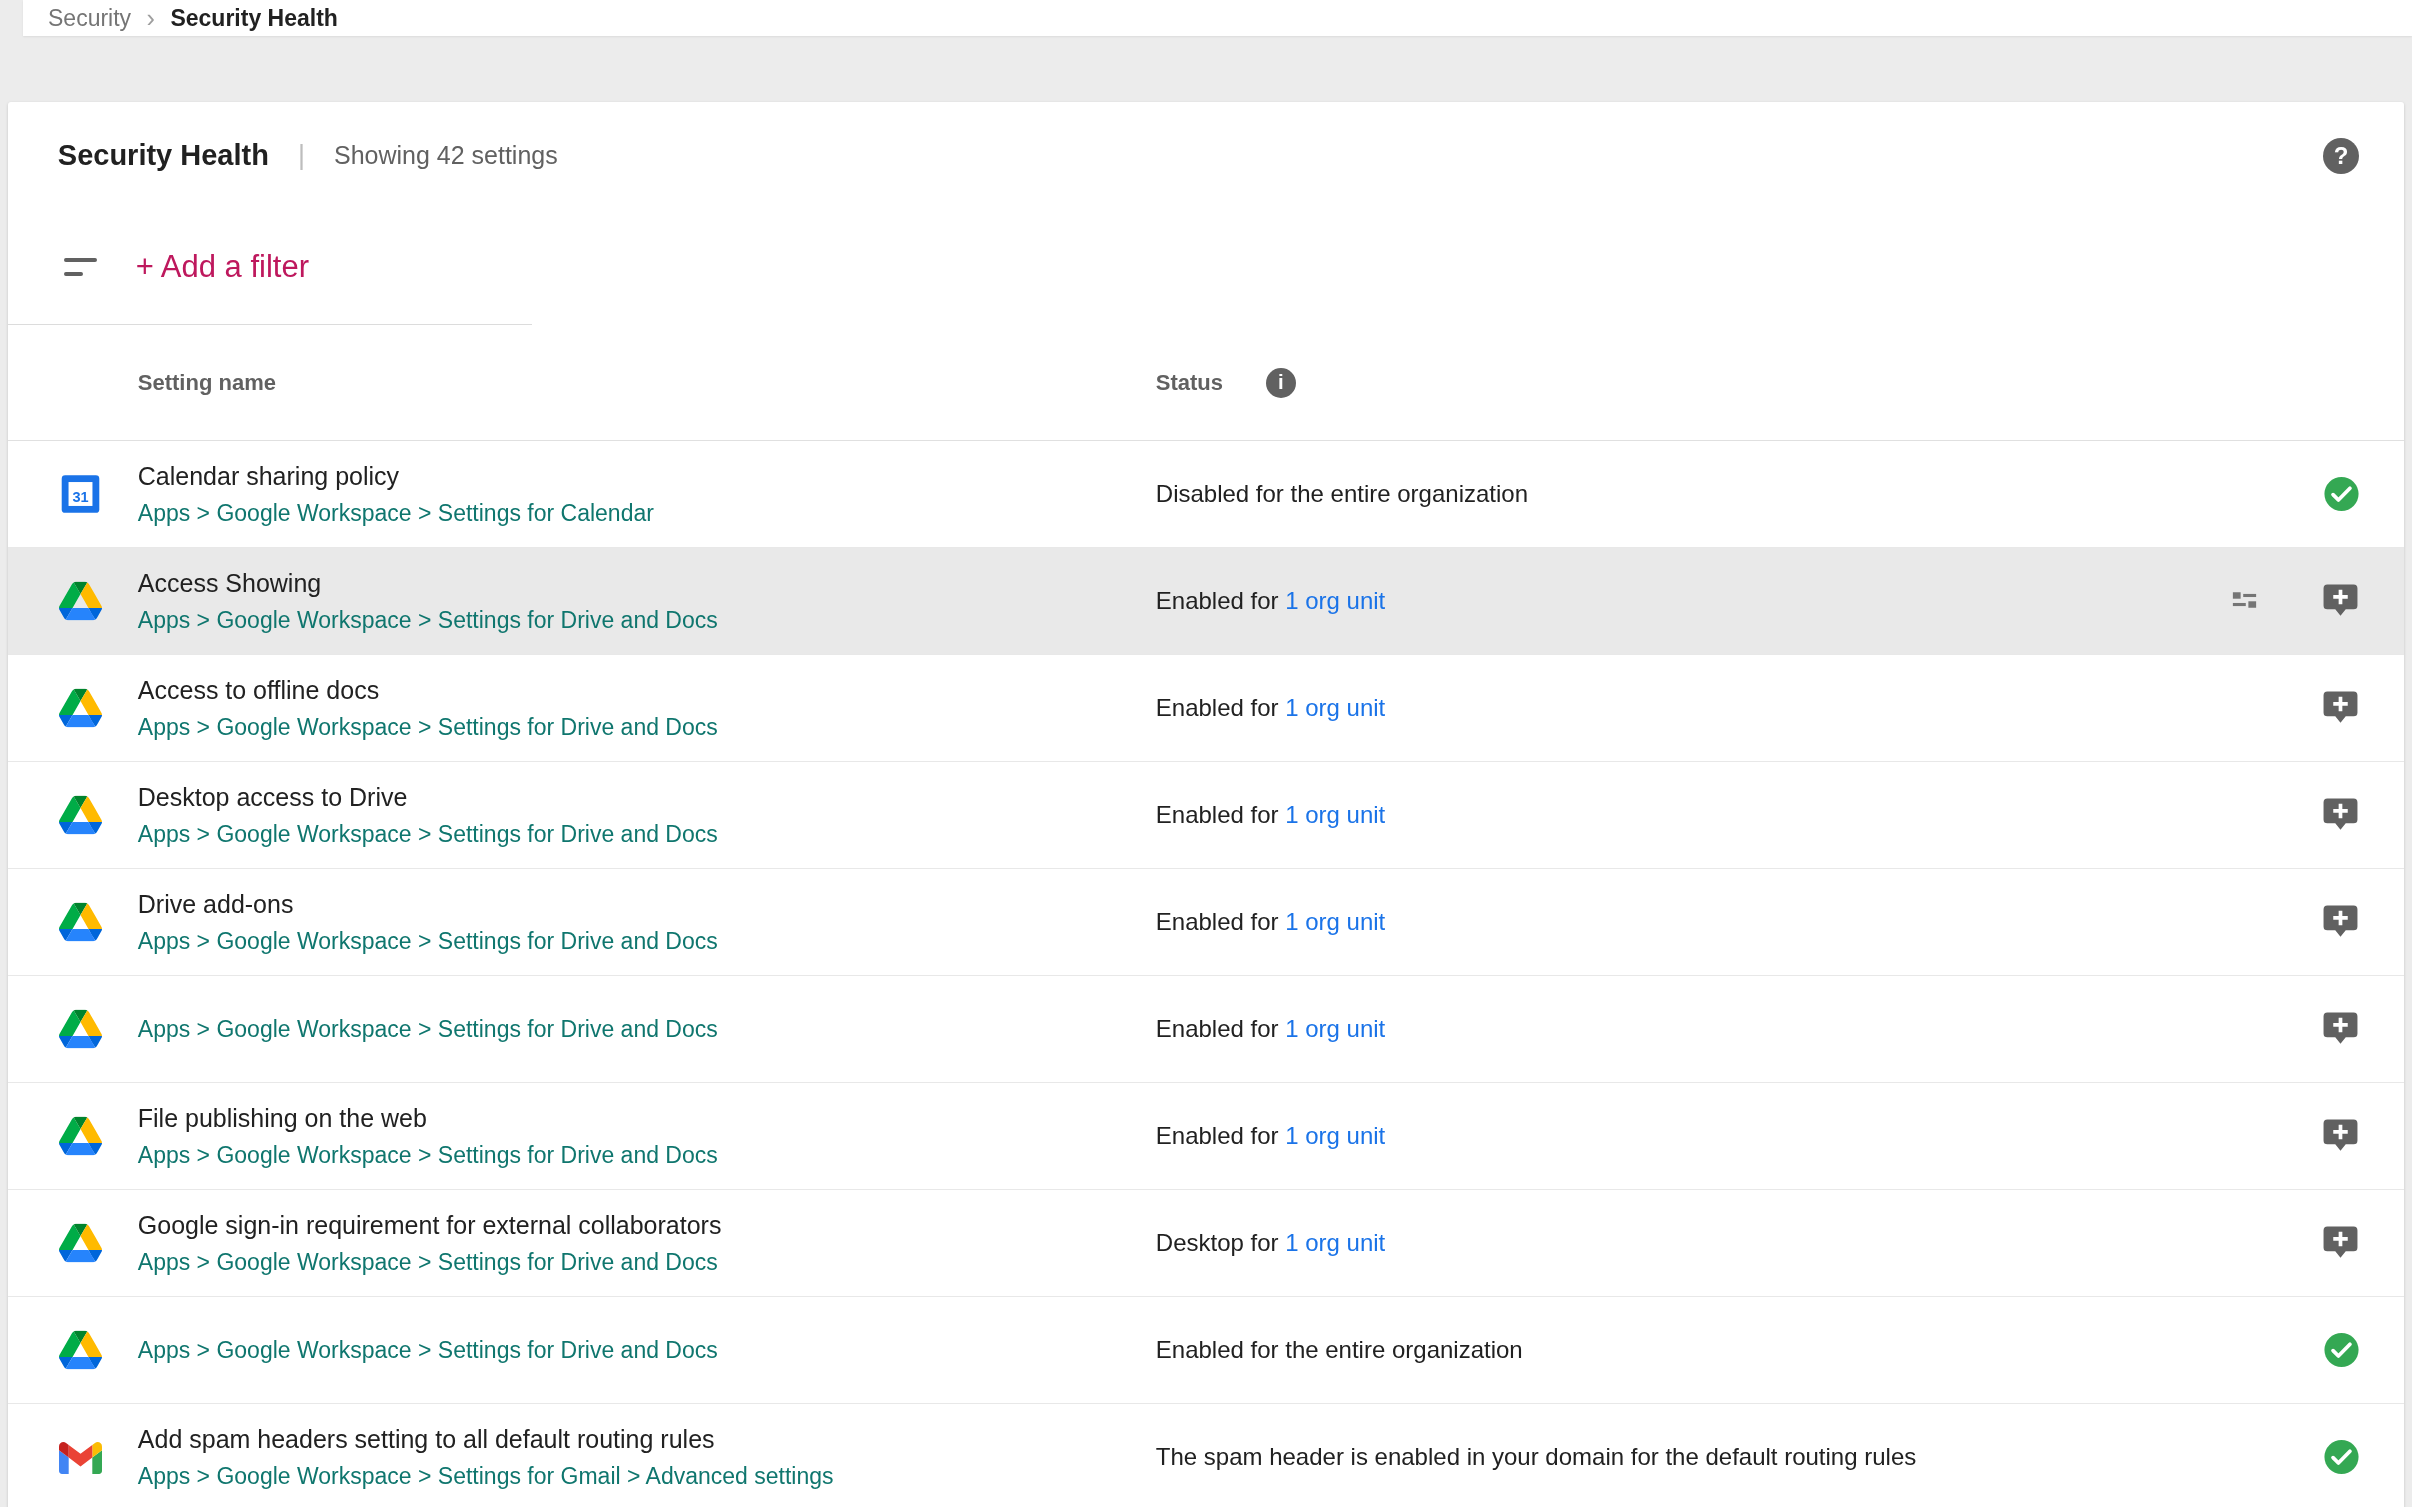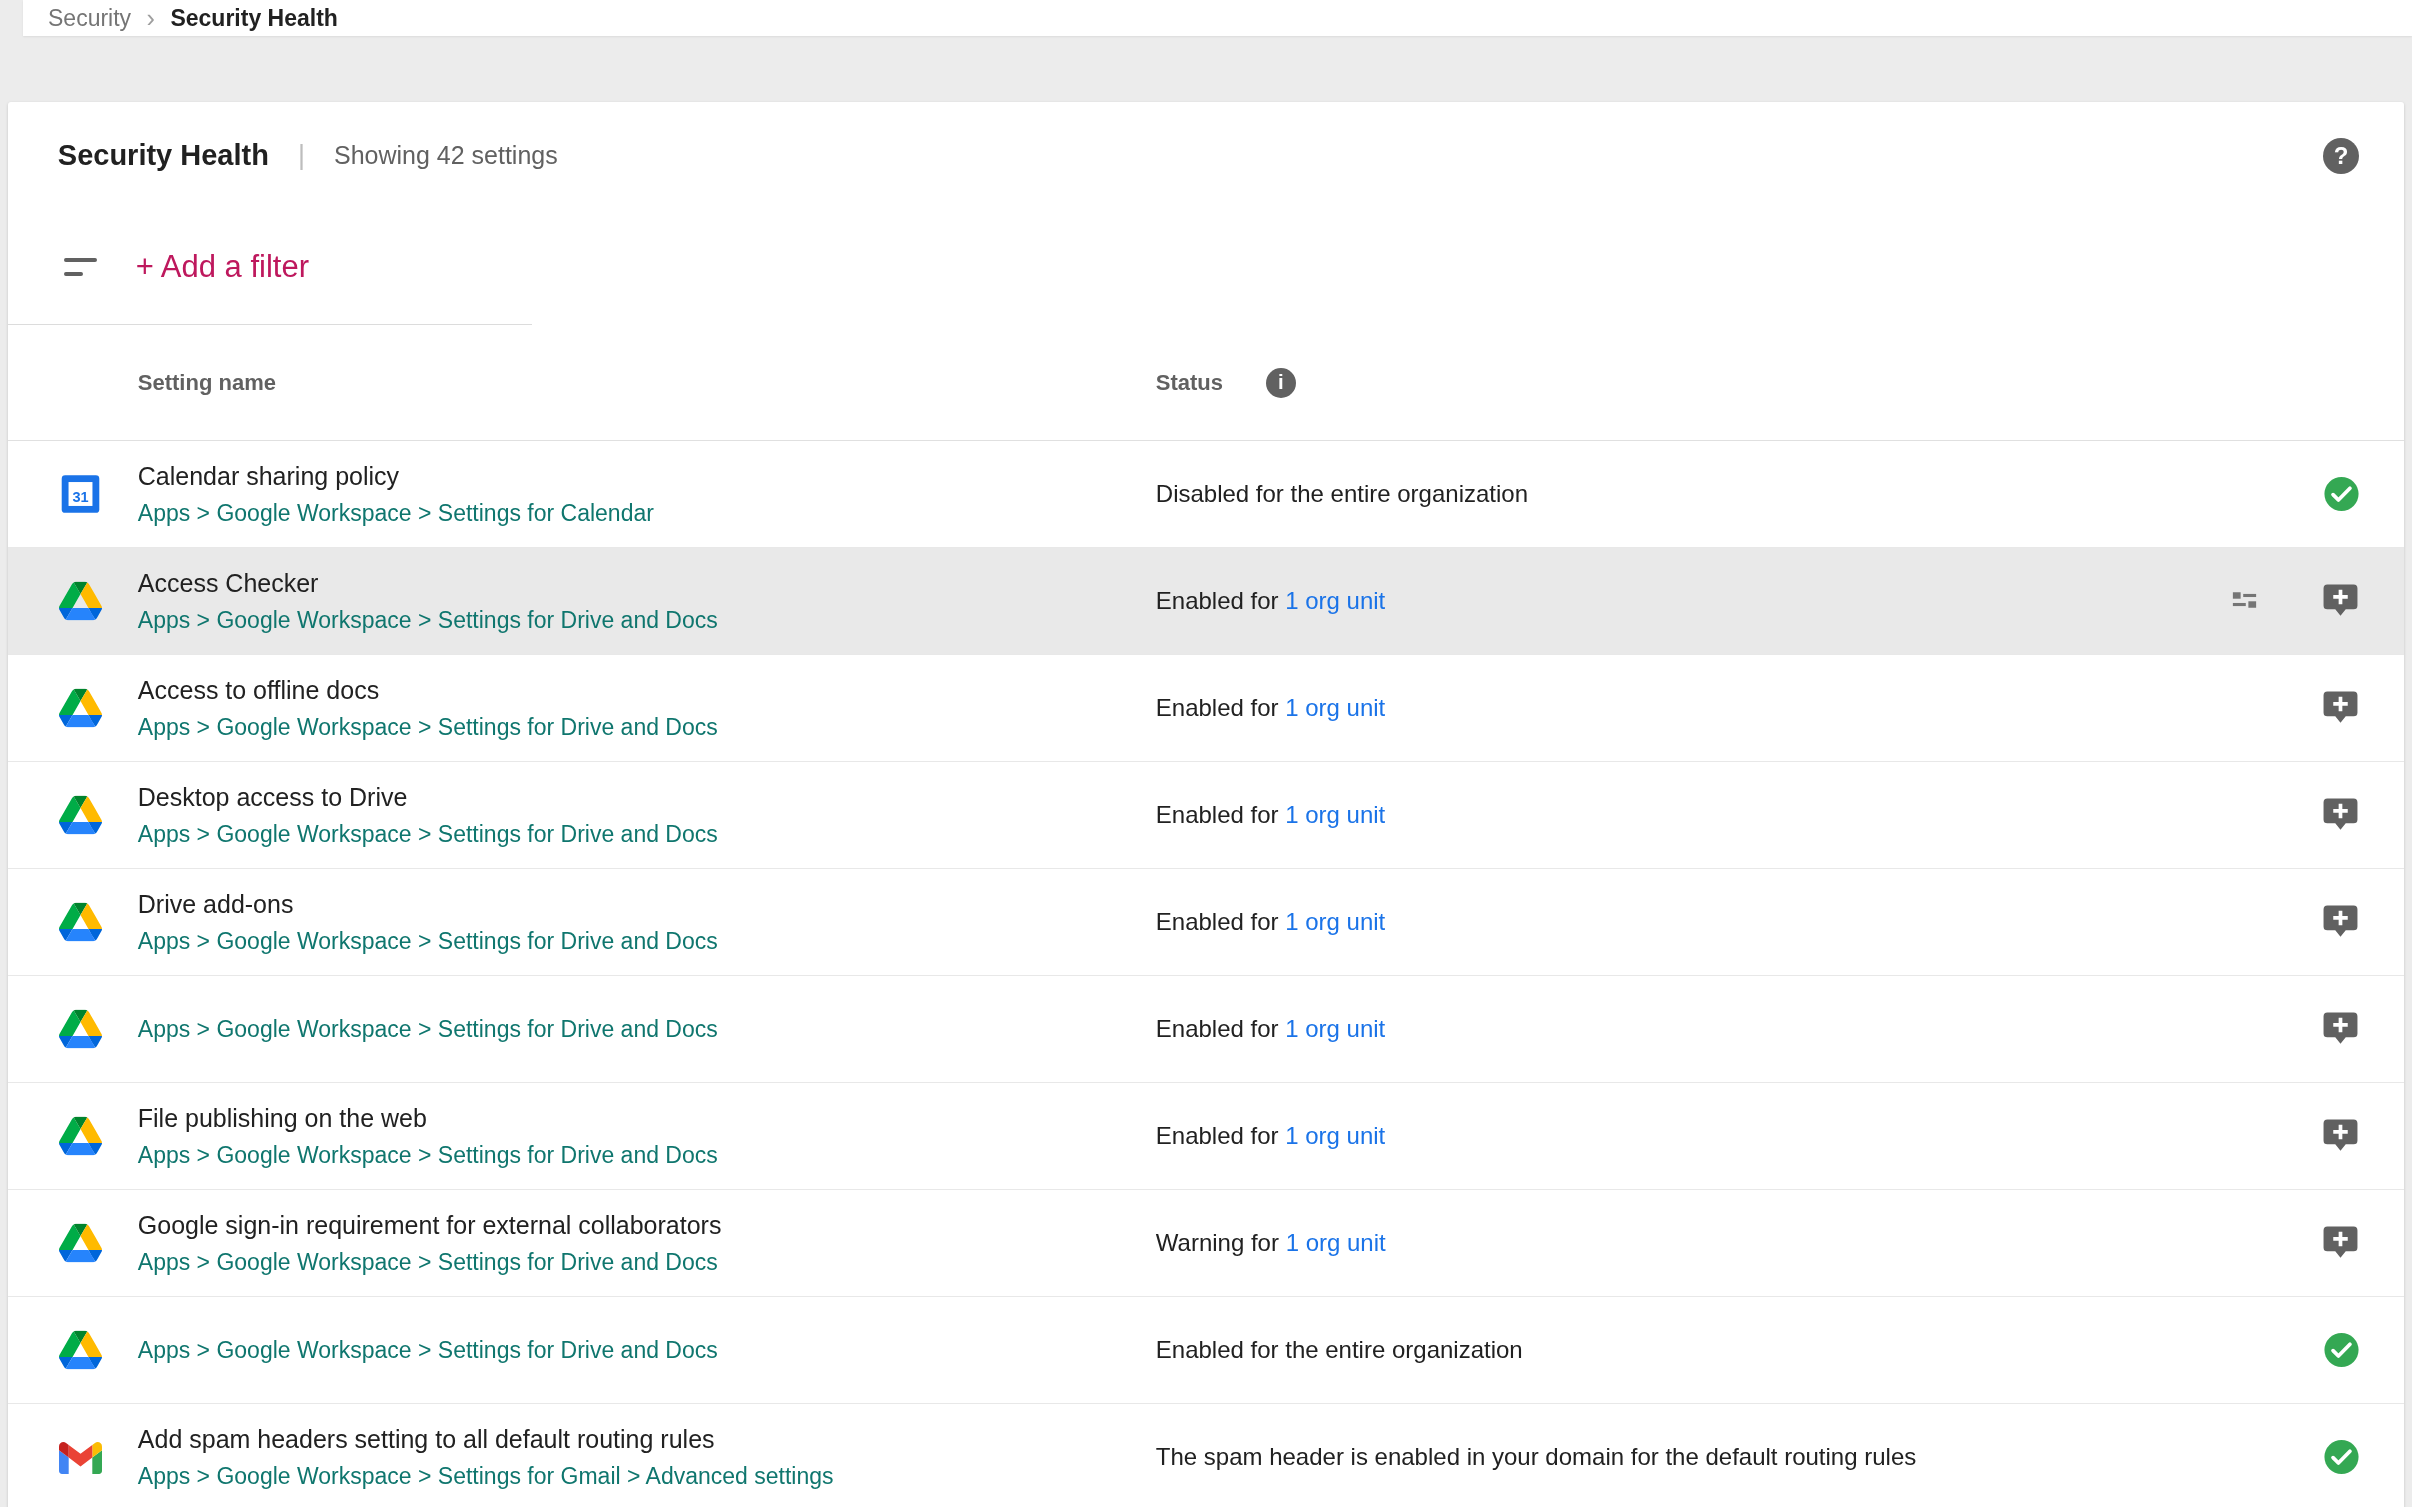--- a/index.html
+++ b/index.html
@@ -143,21 +143,21 @@
           <svg viewBox="0 0 87.3 78" width="43" height="39">
        <path fill="#0066da" d="m6.6 66.85 3.85 6.65c.8 1.4 1.95 2.5 3.3 3.3l13.75-23.8h-27.5c0 1.55.4 3.1 1.2 4.5z"></path>
        <path fill="#00ac47" d="m43.65 25-13.75-23.8c-1.35.8-2.5 1.9-3.3 3.3l-25.4 44a9.06 9.06 0 0 0-1.2 4.5h27.5z"></path>
        <path fill="#0066da" d="m73.55 76.8c1.35-.8 2.5-1.9 3.3-3.3l1.6-2.75 7.65-13.25c.8-1.4 1.2-2.95 1.2-4.5h-27.5l5.85 11.5z"></path>
        <path fill="#00832d" d="m43.65 25 13.75-23.8c-1.35-.8-2.9-1.2-4.5-1.2h-18.5c-1.6 0-3.15.45-4.5 1.2z"></path>
        <path fill="#2684fc" d="m59.8 53h-32.3l-13.75 23.8c1.35.8 2.9 1.2 4.5 1.2h50.8c1.6 0 3.15-.45 4.5-1.2z"></path>
        <path fill="#ffba00" d="m73.4 26.5-12.7-22c-.8-1.4-1.95-2.5-3.3-3.3l-13.75 23.8 16.15 28h27.45c0-1.55-.4-3.1-1.2-4.5z"></path>
      </svg>
         </span>
     <div class="setting">
-      <div class="setting-name">Access Checker</div>
+      <div class="setting-name">Access Showing</div>
       <div class="setting-path">Apps &gt; Google Workspace &gt; Settings for Drive and Docs</div>
     </div>
     <div class="status"><span class="status-plain">Enabled for </span><a class="status-link">1 org unit</a></div>
     <span class="org-icon">
           <svg viewBox="0 0 24 24" width="31" height="31" fill="#757575">
        <rect x="3" y="6" width="6" height="5"></rect>
        <rect x="11" y="7.3" width="10" height="2.4"></rect>
        <rect x="15" y="13" width="6" height="5"></rect>
        <rect x="3" y="14.3" width="10" height="2.4"></rect>
      </svg>
@@ -296,21 +296,21 @@
        <path fill="#0066da" d="m73.55 76.8c1.35-.8 2.5-1.9 3.3-3.3l1.6-2.75 7.65-13.25c.8-1.4 1.2-2.95 1.2-4.5h-27.5l5.85 11.5z"></path>
        <path fill="#00832d" d="m43.65 25 13.75-23.8c-1.35-.8-2.9-1.2-4.5-1.2h-18.5c-1.6 0-3.15.45-4.5 1.2z"></path>
        <path fill="#2684fc" d="m59.8 53h-32.3l-13.75 23.8c1.35.8 2.9 1.2 4.5 1.2h50.8c1.6 0 3.15-.45 4.5-1.2z"></path>
        <path fill="#ffba00" d="m73.4 26.5-12.7-22c-.8-1.4-1.95-2.5-3.3-3.3l-13.75 23.8 16.15 28h27.45c0-1.55-.4-3.1-1.2-4.5z"></path>
      </svg>
         </span>
     <div class="setting">
       <div class="setting-name">Google sign-in requirement for external collaborators</div>
       <div class="setting-path">Apps &gt; Google Workspace &gt; Settings for Drive and Docs</div>
     </div>
-    <div class="status"><span class="status-plain">Warning for </span><a class="status-link">1 org unit</a></div>
+    <div class="status"><span class="status-plain">Desktop for </span><a class="status-link">1 org unit</a></div>
 
     <span class="trailing">
           <svg viewBox="0 0 24 24" width="37" height="37">
        <path fill="#616161" d="M20.5 2h-17A2.5 2.5 0 0 0 1 4.5v11A2.5 2.5 0 0 0 3.5 18h5.1l3.4 4.2 3.4-4.2h5.1a2.5 2.5 0 0 0 2.5-2.5v-11A2.5 2.5 0 0 0 20.5 2z"></path>
        <path fill="#fff" d="M13.2 5.3h-2.4v3.5H7.3v2.4h3.5v3.5h2.4v-3.5h3.5V8.8h-3.5z"></path>
      </svg>
         </span>
   </div>
       <div class="row">
     <span class="icon-wrap">

